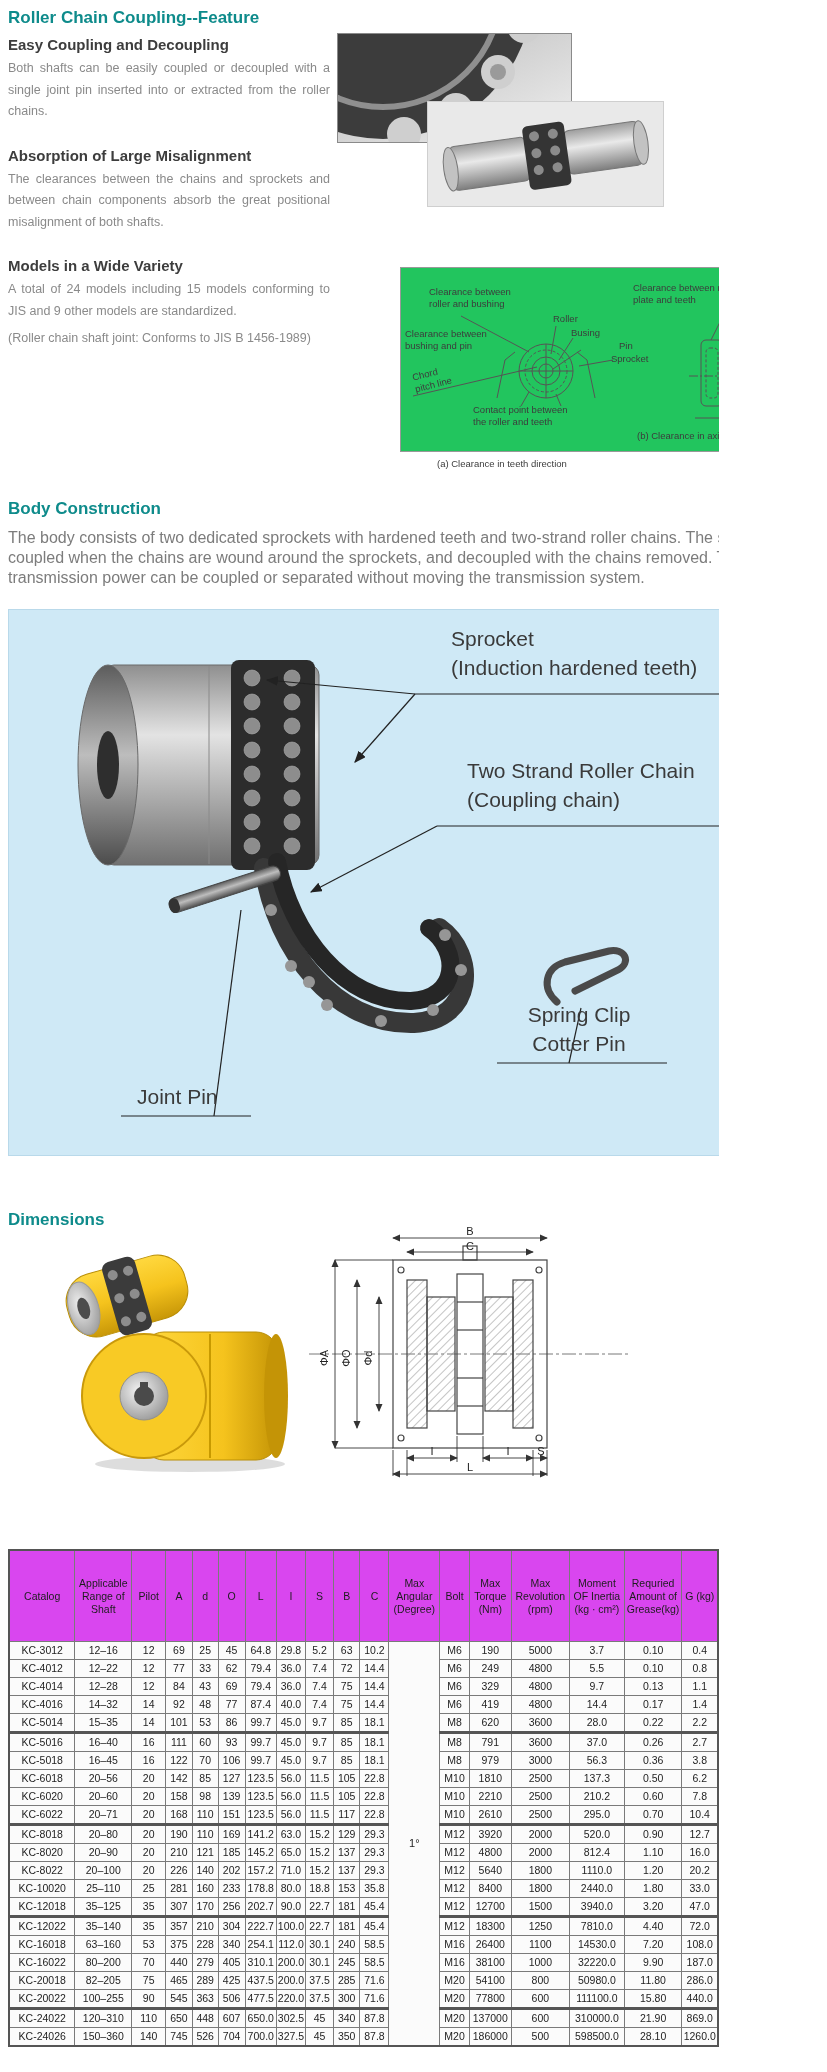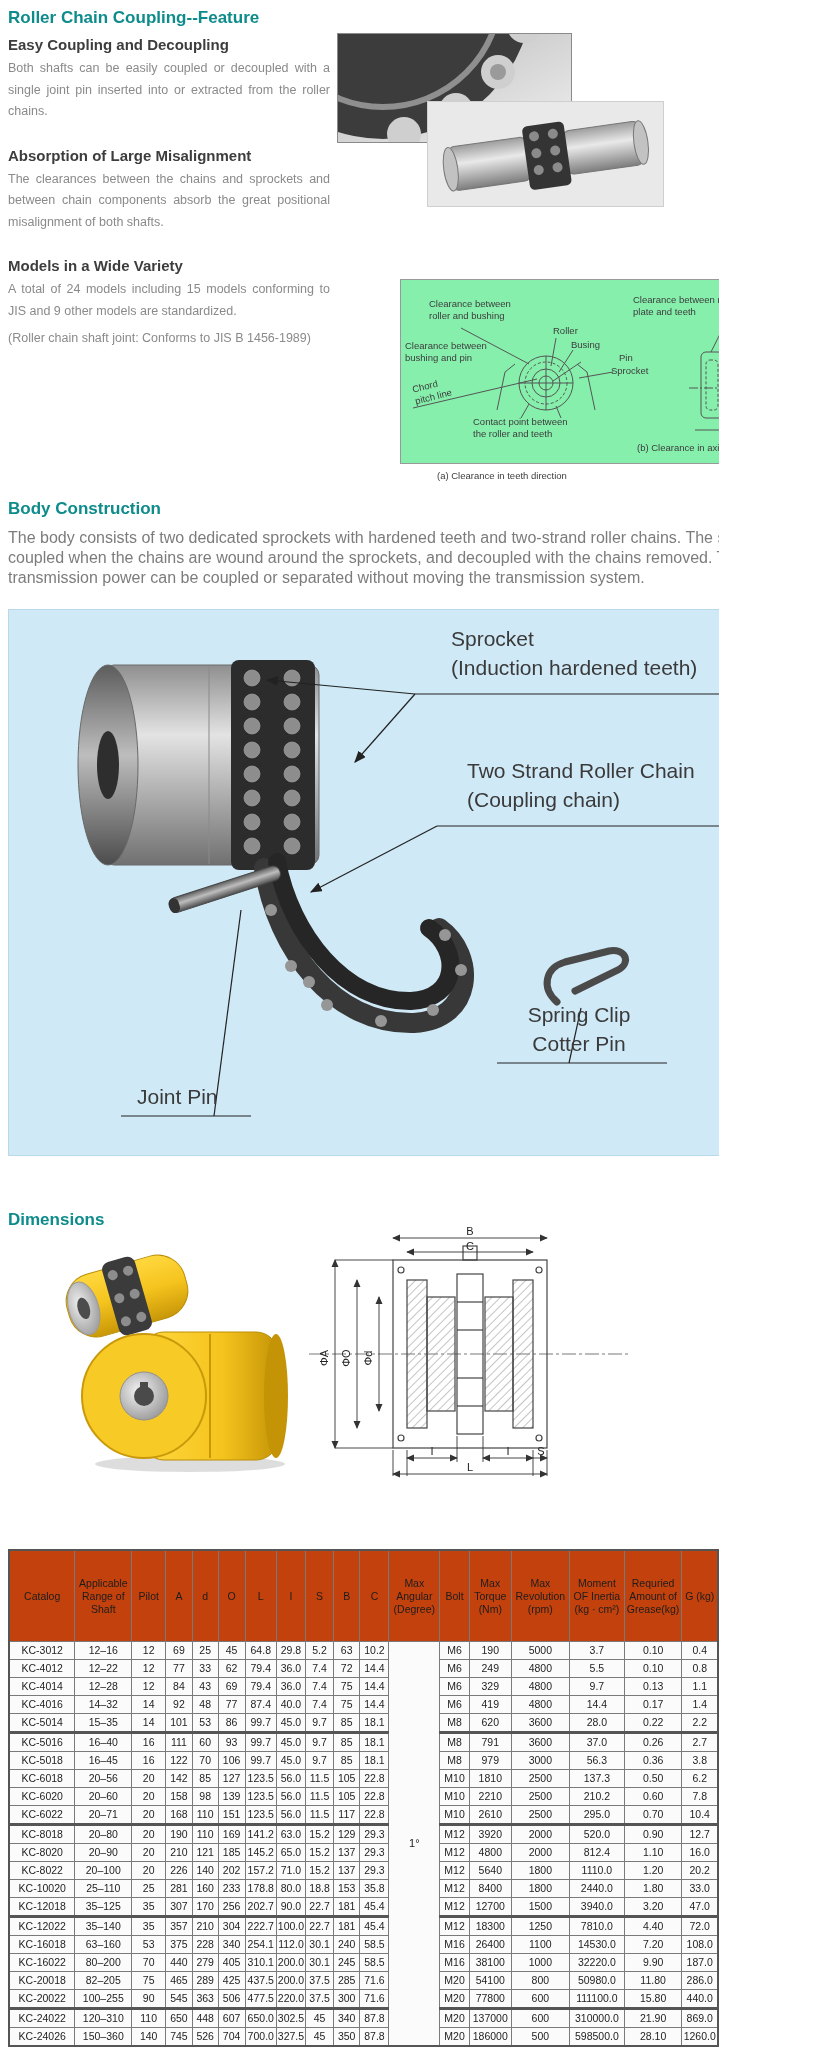--- a/index.html
+++ b/index.html
@@ -18,22 +18,22 @@
   .fsec p{margin:0 0 24px 0;font-size:12.5px;line-height:21.5px;color:#8a8a8a;text-align:justify;}
   .fsec p.note{margin-top:-18px;}
 
   
   .photo1{position:absolute;left:337px;top:33px;width:233px;height:108px;border:1px solid #8a8a8a;
           background:#ddd;overflow:hidden;}
   .photo2{position:absolute;left:428px;top:102px;width:235px;height:104px;background:#ececec;
           overflow:hidden;box-shadow:0 0 0 1px #cfcfcf;}
 
   
-  .clearbox{position:absolute;left:400px;top:279px;width:421px;height:183px;border:1px solid #999;
-            background:#86efac;font-size:9.5px;color:#3c3c3c;line-height:11.5px;}
+  .clearbox{position:absolute;left:400px;top:267px;width:421px;height:183px;border:1px solid #999;
+            background:#22c55e;font-size:9.5px;color:#3c3c3c;line-height:11.5px;}
   .clearbox .lbl{position:absolute;white-space:pre-line;}
   .clearbox svg{position:absolute;left:0;top:0;}
   .rot{transform:rotate(-14deg);transform-origin:left top;}
 
   
   #bc-body{position:absolute;left:8px;top:528px;width:809px;margin:0;font-size:16px;
            line-height:20px;color:#7c7c7c;}
 
   
   .bluebox{position:absolute;left:8px;top:609px;width:811px;height:547px;background:#cfe9f6;
@@ -45,21 +45,21 @@
   
   .ycoup-small{position:absolute;left:52px;top:1246px;width:150px;height:100px;}
   .ycoup-large{position:absolute;left:80px;top:1318px;width:215px;height:155px;}
   .techdraw{position:absolute;left:295px;top:1222px;width:350px;height:258px;}
 
   
   table{position:absolute;left:8px;top:1549px;border-collapse:collapse;table-layout:fixed;
         border:2px solid #555;background:#fbfbfb;}
   th,td{border:1px solid #7a7a7a;font-size:10.5px;text-align:center;padding:0;color:#1d1d1d;
         overflow:hidden;}
-  thead th{background:#c2410c;height:90px;font-weight:normal;padding:0 2px;line-height:13px;}
+  thead th{background:#d946ef;height:90px;font-weight:normal;padding:0 2px;line-height:13px;}
   tbody td{height:17px;line-height:17px;white-space:nowrap;}
   tr.gstart td{border-top:3px solid #555;}
   td.angular{font-size:11px;}
 </style>
 </head>
 <body>
 
 <div class="page">
 
   <h1 class="sec-title" id="feature-title">Roller Chain Coupling--Feature</h1>

